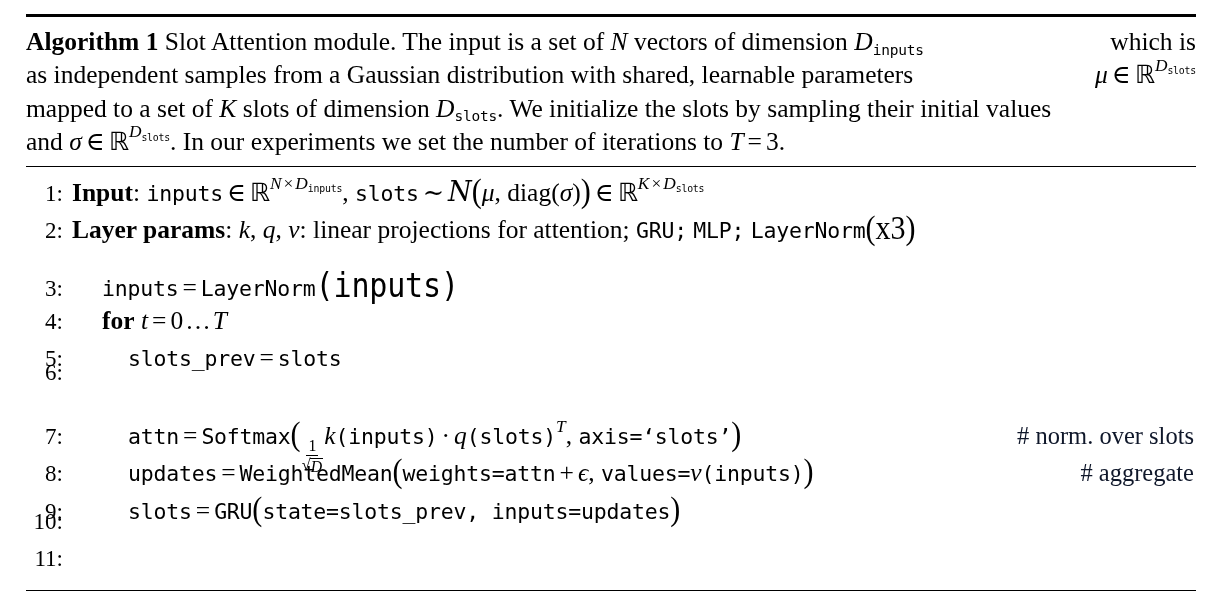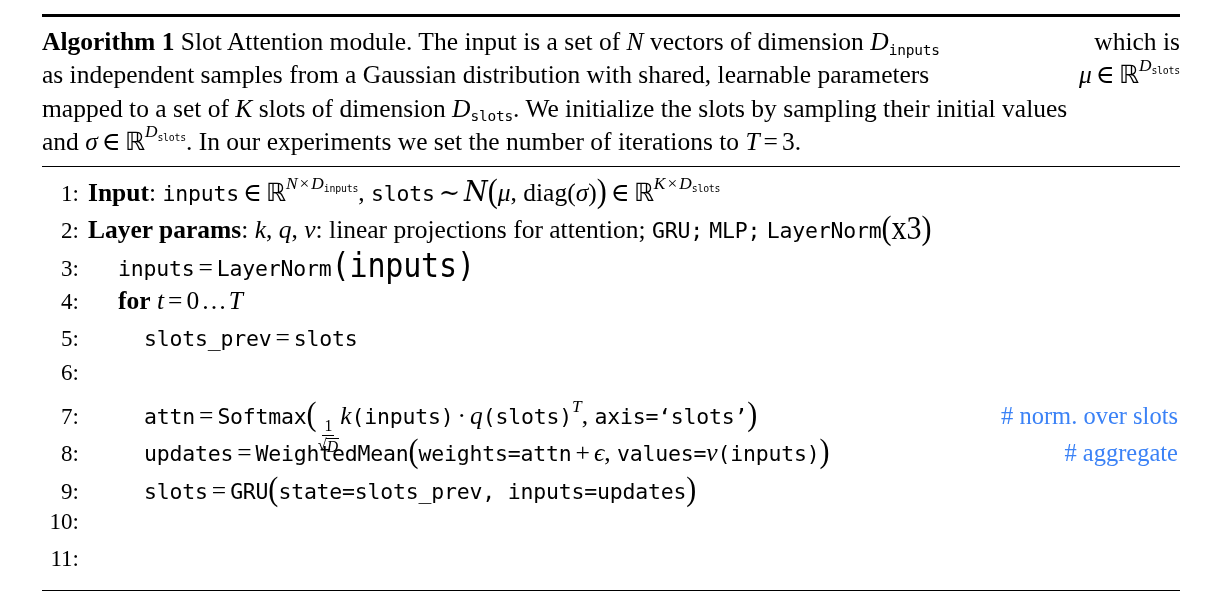--- a/index.html
+++ b/index.html
@@ -12,21 +12,21 @@
     height: 601px;
     font-family: "Liberation Serif", "DejaVu Serif", serif;
     color: #000000;
     overflow: hidden;
   }
 
   #algorithm-figure {
     box-sizing: border-box;
     width: 1222px;
     height: 474px;
-    padding: 0 42px;
+    padding: 0 26px;
     display: flex;
     flex-direction: column;
   }
 
   
   .rule-top {
     border-top: 3.2px solid #000;
     margin: 14px 0 0 0;
     height: 0;
   }
@@ -74,27 +74,27 @@
     font-size: 23px;
     padding-right: 9px;
     box-sizing: border-box;
   }
   .code {
     flex: 0 1 auto;
     white-space: nowrap;
   }
   .spacer { flex: 1 1 auto; }
   .comment {
-    color: #3b82f6;
+    color: #0f172a;
     white-space: nowrap;
     font-size: 24.5px;
     padding-right: 2px;
   }
 
-  .ind1 { padding-left: 30px; }
+  .ind1 { padding-left: 30px; margin-top: 20px; }
 
   
   .tt {
     font-family: "DejaVu Sans Mono", "Liberation Mono", monospace;
     font-size: 21.5px;
     letter-spacing: -0.2px;
   }
   .kw { font-weight: bold; }
   .mi { font-style: italic; }
   .mr { font-style: normal; }

